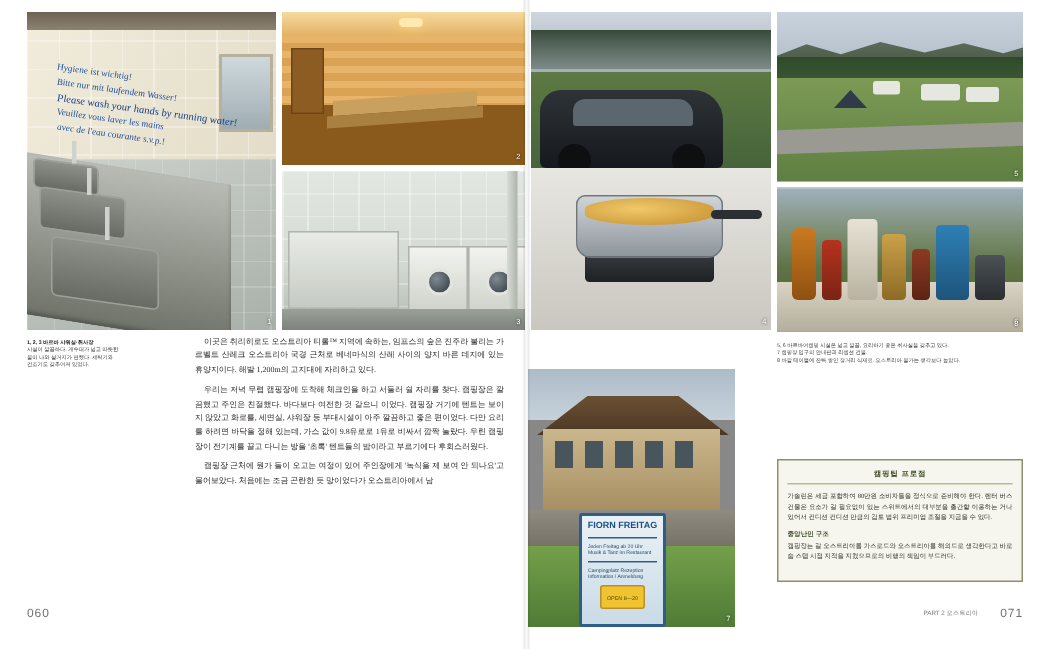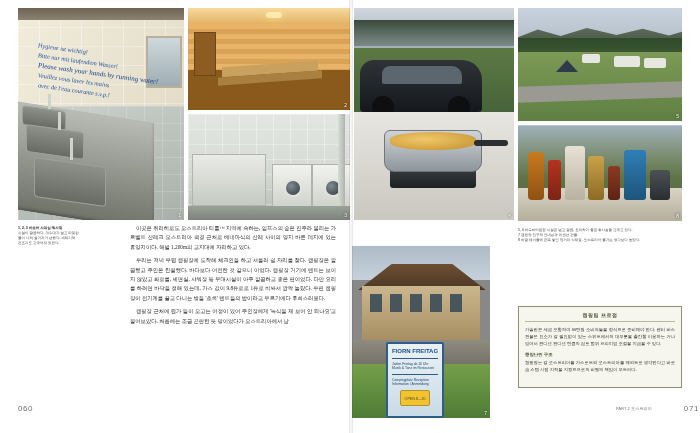--- a/index.html
+++ b/index.html
@@ -314,21 +314,21 @@
     font-size: 4.4px; font-weight: bold; color: #3b4a22; margin: 0 0 2px 0;
   }
 
   
   .folio {
     position: absolute;
     font-family: "Liberation Sans", sans-serif;
     font-size: 8px; color: #6f6f6f; letter-spacing: .6px;
   }
   #folio-left { left: 18px; top: 404px; }
-  #folio-right { right: 1px; top: 404px; margin-left: 48px; }
+  #folio-right { right: 18px; top: 404px; margin-left: 48px; }
   #runhead {
     position: absolute; right: 48px; top: 406px;
     font-family: "Liberation Sans", sans-serif;
     font-size: 4.2px; color: #7a7a7a;
   }
 
   
   .bt { position:absolute; border-radius:2px; }
 </style>
 </head>

